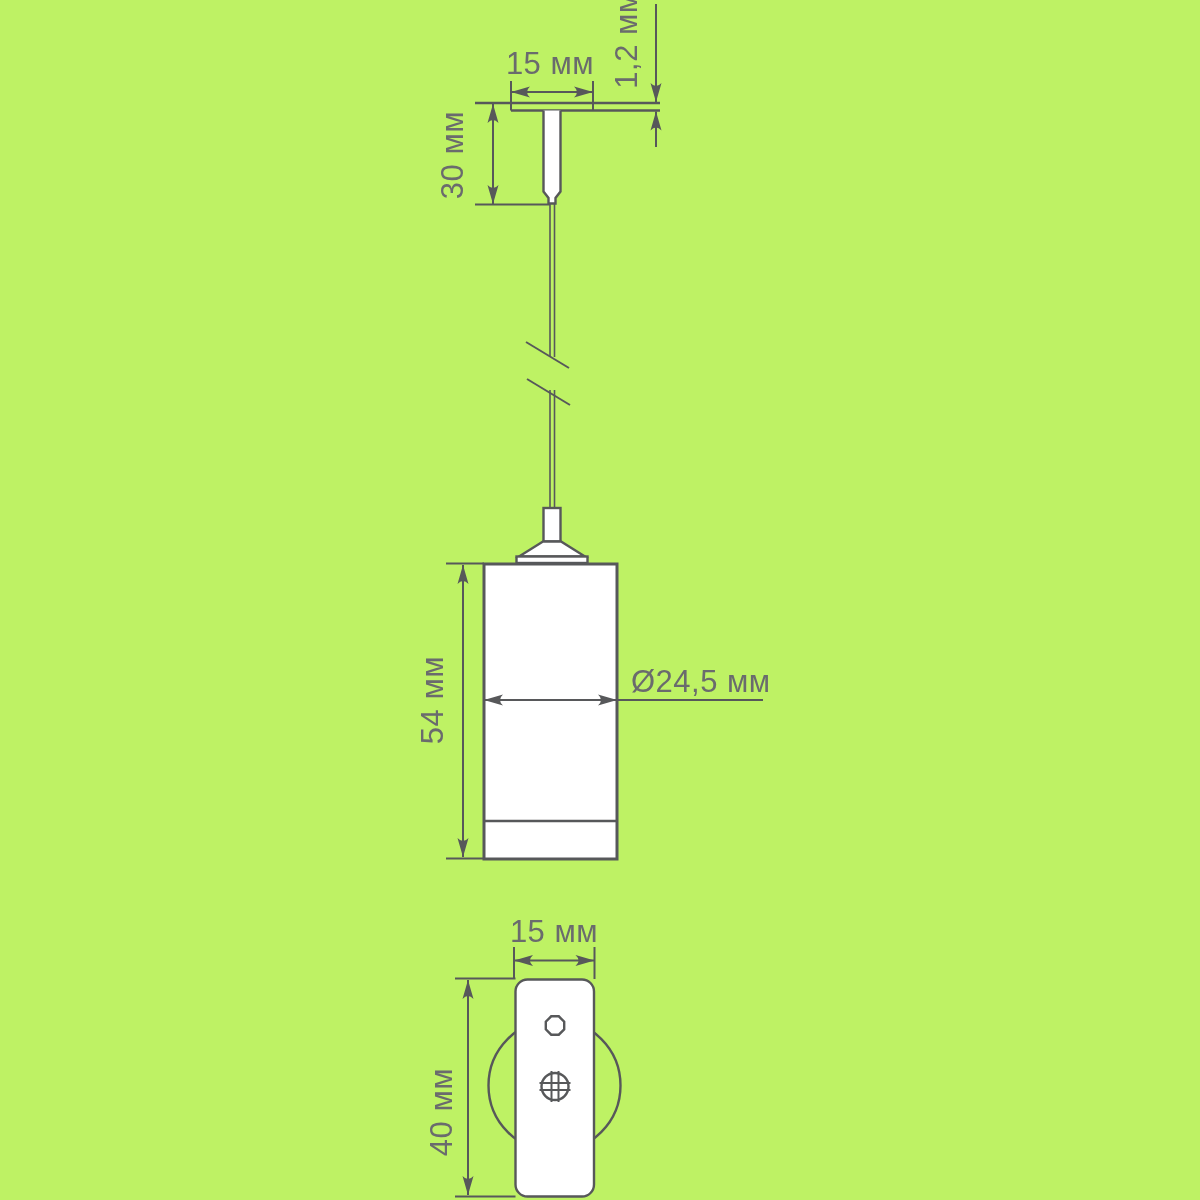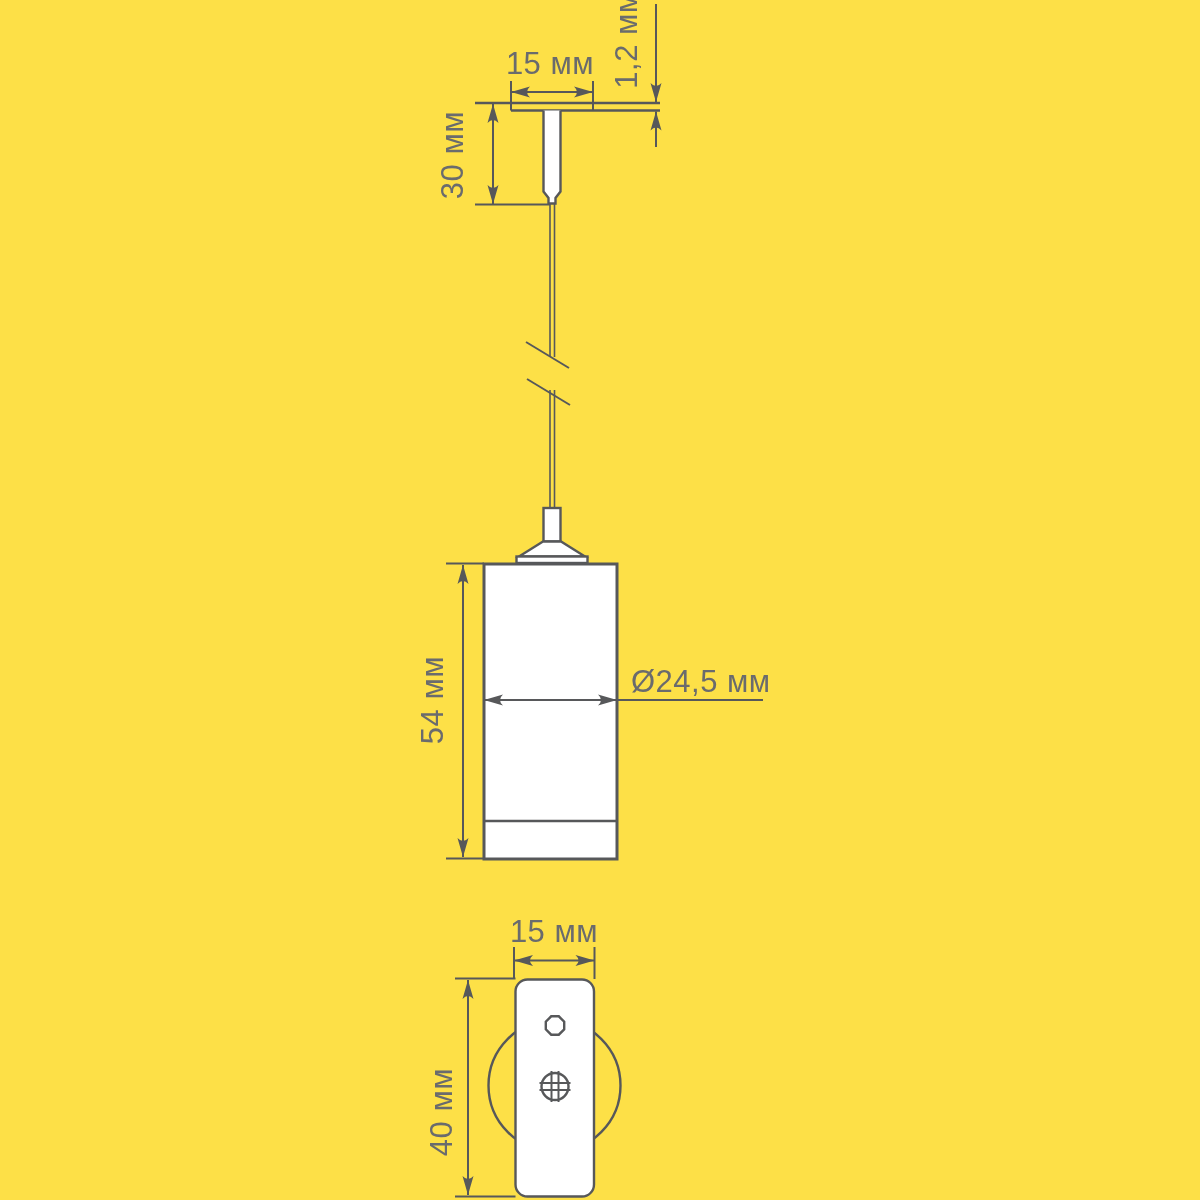--- a/index.html
+++ b/index.html
@@ -4,21 +4,21 @@
 <style>
   html, body {
     margin: 0;
     padding: 0;
     background: #ffffff;
   }
   .canvas {
     width: 1200px;
     height: 1200px;
     position: relative;
-    background: #fde047;
+    background: #bef264;
     overflow: hidden;
   }
   svg {
     display: block;
   }
   .dim-text {
     font-family: "Liberation Sans", "DejaVu Sans", sans-serif;
     font-size: 31px;
     fill: #6a6b6d;
     letter-spacing: 0.5px;

